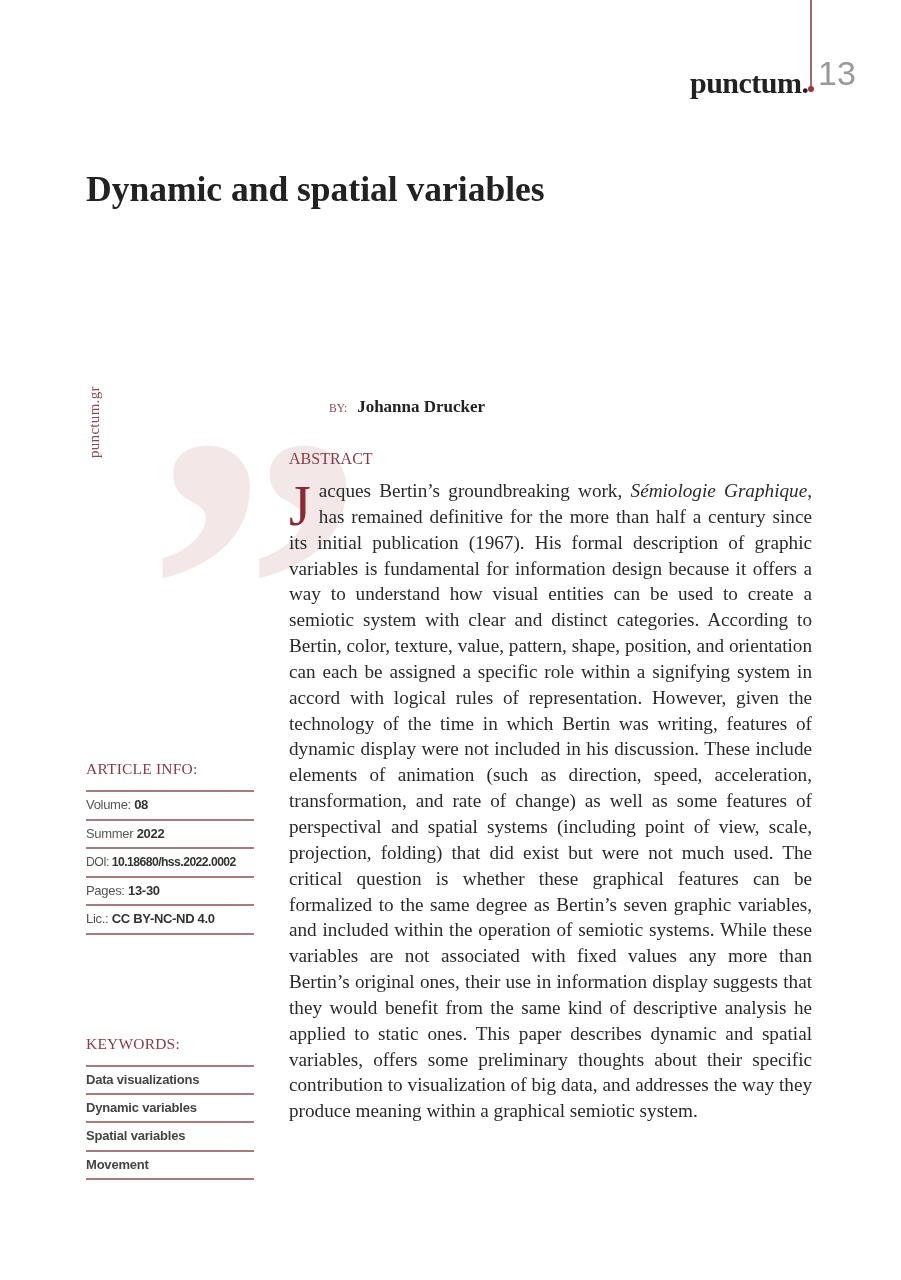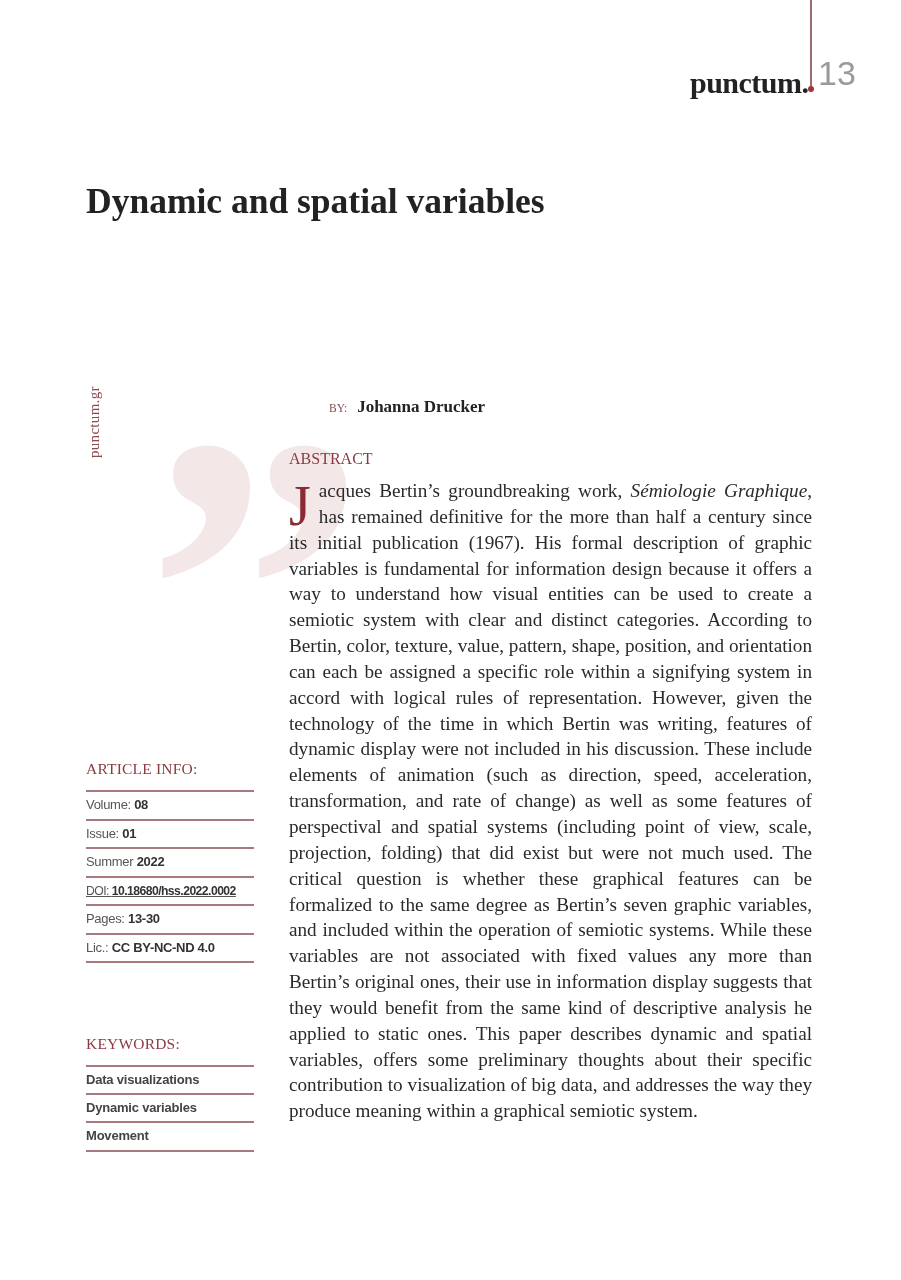--- a/index.html
+++ b/index.html
@@ -1,36 +1,36 @@
 <!DOCTYPE html>
 <html><head>
 <meta charset="utf-8">
 <style>
   html, body { margin:0; padding:0; background:#ffffff; }
   body { width:901px; height:1280px; position:relative; overflow:hidden; font-family:"DejaVu Serif", serif; color:#2a2a2a; }
   .vline { position:absolute; left:810px; top:0; width:2px; height:88px; background:#9c6b6f; }
   .vdot { position:absolute; left:808px; top:86px; width:6px; height:6px; border-radius:50%; background:#a0343d; }
   .brand { position:absolute; left:690px; top:66px; font-family:"Liberation Serif", serif; font-weight:bold; font-size:30px; letter-spacing:-0.5px; color:#222; }
   .pagenum { position:absolute; left:818px; top:54px; font-family:"Liberation Sans", sans-serif; font-weight:300; font-size:34px; color:#9a9a9a; }
-  .title { position:absolute; left:86px; top:180px; font-family:"Liberation Serif", serif; font-weight:bold; font-size:35.5px; line-height:43px; color:#222; margin:0; }
+  .title { position:absolute; left:86px; top:168px; font-family:"Liberation Serif", serif; font-weight:bold; font-size:35.5px; line-height:43px; color:#222; margin:0; }
   .side-url { position:absolute; left:86px; top:458px; transform-origin:left top; transform:rotate(-90deg); font-family:"Liberation Serif", serif; font-size:15px; color:#8a4a50; letter-spacing:0.3px; }
   .byline { position:absolute; left:329px; top:397px; font-family:"Liberation Serif", serif; }
   .by-label { font-size:11.5px; color:#8a4a50; margin-right:6px; }
   .author { font-weight:bold; font-size:17px; color:#222; }
   .quote-bg { position:absolute; left:146px; top:370px; font-family:"Liberation Serif", serif; font-weight:bold; font-size:440px; line-height:1; color:#f3e7e8; pointer-events:none; }
   .abstract-label { position:absolute; left:289px; top:450px; font-family:"Liberation Serif", serif; font-size:16px; color:#8a3a42; }
   .abstract { position:absolute; left:289px; top:478px; width:523px; font-family:"Liberation Serif", serif; font-size:19.2px; line-height:25.85px; text-align:justify; hyphens:manual; color:#2a2a2a; margin:0; }
   .dropcap { float:left; font-size:56px; line-height:44px; margin:6px 8px 0 0; color:#8a2a33; }
   .abstract em { font-style:italic; }
   .panel { position:absolute; left:86px; width:168px; font-family:"Liberation Sans", sans-serif; }
   .panel-title { font-family:"Liberation Serif", serif; font-size:15.5px; color:#8a3a42; padding-bottom:12px; border-bottom:2px solid #a67a7e; letter-spacing:0.2px; }
   .info-row { font-size:13px; height:26.5px; line-height:26.5px; border-bottom:2px solid #a67a7e; color:#555; white-space:nowrap; letter-spacing:-0.3px; transform-origin:left center; }
   .info-row b { color:#333; }
   .kw-row { font-size:13px; font-weight:bold; height:26.2px; line-height:26.2px; border-bottom:2px solid #a67a7e; color:#444; letter-spacing:-0.2px; }
-  .row-doi { font-size:12.2px; letter-spacing:-0.55px;text-decoration:underline; }
+  .row-doi { font-size:12.2px; letter-spacing:-0.55px; }
 </style>
 </head>
 <body>
 
 <div class="vline"></div>
 <div class="vdot"></div>
 <div class="brand">punctum.</div>
 <div class="pagenum">13</div>
 
 <h1 class="title">
@@ -46,25 +46,25 @@
   <span class="author">Johanna Drucker</span>
 </div>
 
 <div class="abstract-label">ABSTRACT</div>
 
 <p class="abstract"><span class="dropcap">J</span><span>acques Bertin’s groundbreaking work, </span><em>Sémiologie Graphique</em><span>, has remained definitive for the more than half a century since its initial publication (1967). His formal description of graphic variables is fundamental for information design be­cause it offers a way to understand how visual entities can be used to create a semiotic system with clear and distinct categories. According to Bertin, color, texture, value, pat­tern, shape, position, and orientation can each be assigned a specific role within a signifying system in accord with logical rules of representation. However, given the tech­nology of the time in which Bertin was writing, features of dynamic display were not included in his discussion. These include elements of animation (such as direction, speed, acceleration, transformation, and rate of change) as well as some features of perspectival and spatial sys­tems (including point of view, scale, projection, folding) that did exist but were not much used. The critical question is whether these graphical features can be formalized to the same degree as Bertin’s seven graphic variables, and included within the operation of semiotic systems. While these variables are not associated with fixed values any more than Bertin’s original ones, their use in information display suggests that they would benefit from the same kind of descriptive analysis he applied to static ones. This paper describes dynamic and spatial variables, offers some preliminary thoughts about their specific contribution to visualization of big data, and addresses the way they pro­duce meaning within a graphical semiotic system.</span></p>
 
 <div class="panel" style="top:760px;">
   <div class="panel-title">ARTICLE INFO:</div>
   <div class="info-row"><span>Volume: </span><b>08</b></div>
-  <div class="info-row"><span>Issue: </span><b>01</b></div>
   <div class="info-row"><span>Summer </span><b>2022</b></div>
   <div class="info-row row-doi"><span>DOI: </span><b>10.18680/hss.2022.0002</b></div>
   <div class="info-row"><span>Pages: </span><b>13-30</b></div>
   <div class="info-row"><span>Lic.: </span><b>CC BY-NC-ND 4.0</b></div>
 </div>
 
 <div class="panel" style="top:1035px;">
   <div class="panel-title">KEYWORDS:</div>
   <div class="kw-row">Data visualizations</div>
   <div class="kw-row">Dynamic variables</div>
+  <div class="kw-row">Spatial variables</div>
   <div class="kw-row">Movement</div>
 </div>
 
 </body></html>

